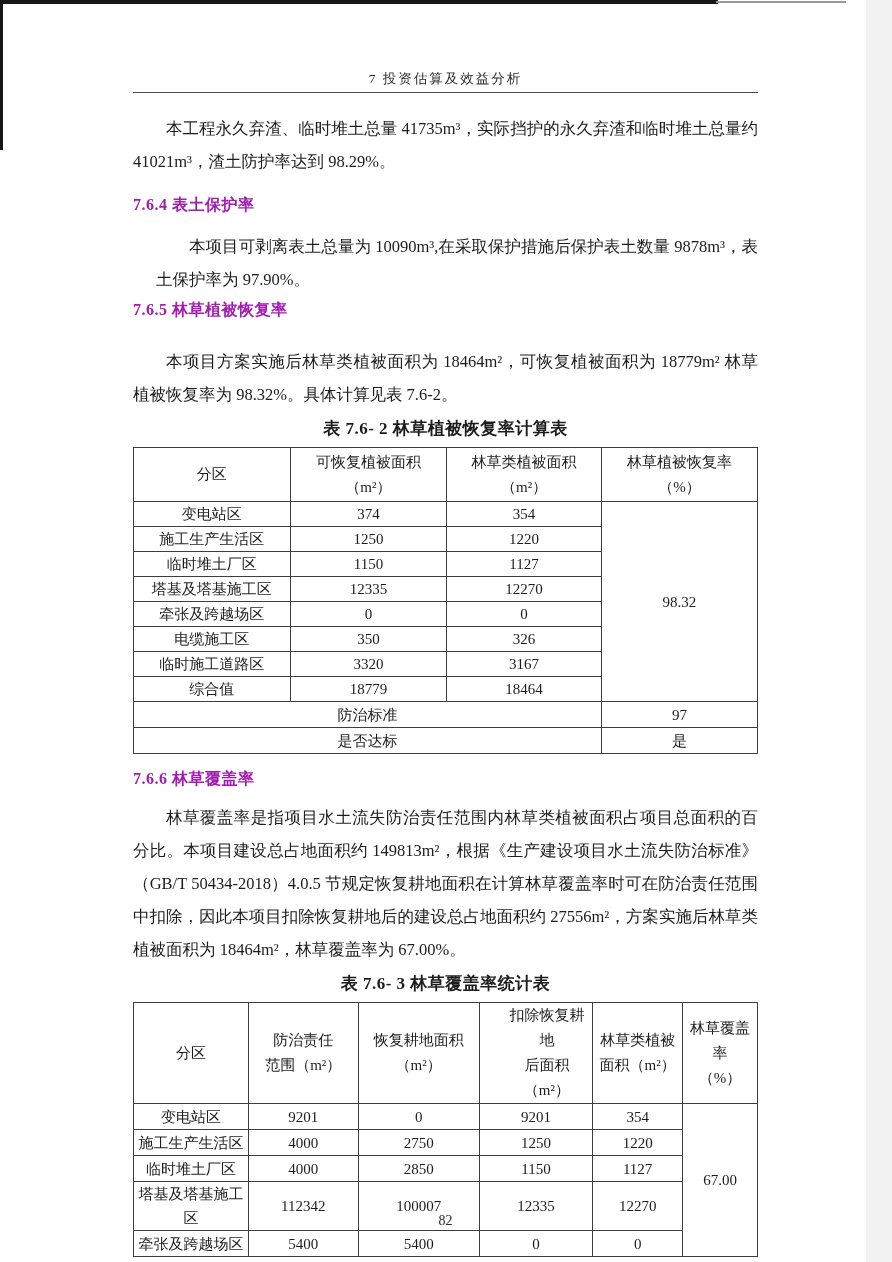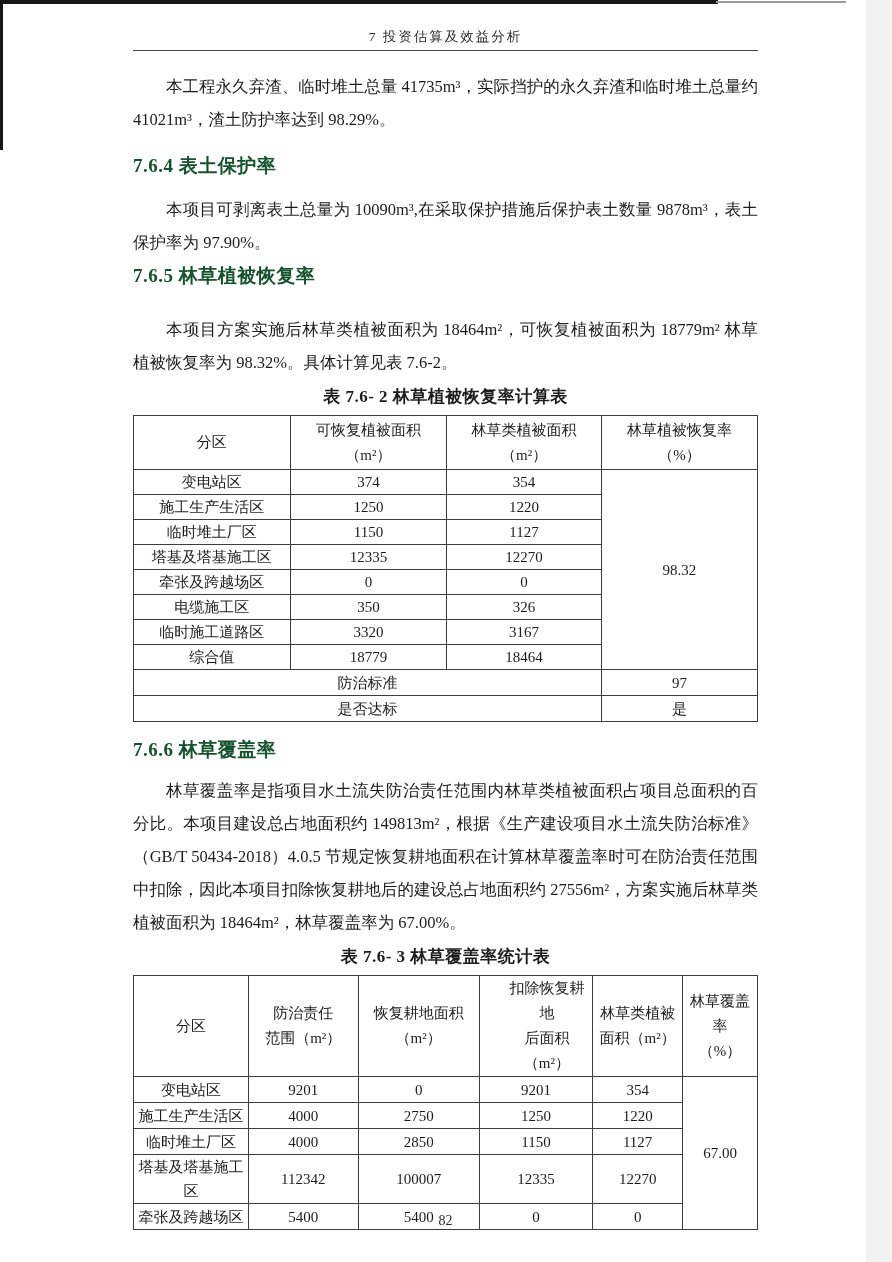--- a/index.html
+++ b/index.html
@@ -13,21 +13,21 @@
   }
   
   .scan-top    { position: absolute; left: 0; top: 0; width: 718px; height: 4px; background: #161616; }
   .scan-top2   { position: absolute; left: 716px; top: 1px; width: 130px; height: 2px; background: #9a9a9a; }
   .scan-left   { position: absolute; left: 0; top: 0; width: 3px; height: 150px; background: #161616; }
   .scan-right  { position: absolute; right: 0; top: 0; width: 26px; height: 1262px; background: #f2f2f2; }
 
   .doc-header {
     margin: 0 134px 0 133px;
     width: 625px;
-    padding-top: 28px;
+    padding-top: 70px;
     text-align: center;
   }
   .doc-header .header-title {
     font-size: 13.5px;
     letter-spacing: 2px;
     color: #2a2a2a;
     padding-bottom: 4px;
   }
   .doc-header { border-bottom: 0; }
   .header-rule { margin: 0 134px 0 133px; width: 625px; height: 0; border-bottom: 1.5px solid #4a4a4a; }
@@ -36,28 +36,28 @@
     margin: 0 134px 0 133px;
     width: 625px;
   }
   .para {
     font-size: 16.5px;
     line-height: 33px;
     text-align: justify;
     text-indent: 2em;
   }
   .p-intro { margin-top: 19px; }
-  .p-764  { margin-top: 14px; }
+  .p-764  { margin-top: 14px; margin-left: 23px; }
   .p-765  { margin-top: 24px; }
   .p-766  { margin-top: 11px; }
   .sec-heading {
-    font-size: 19px;
+    font-size: 16px;
     font-weight: bold;
     letter-spacing: 0.5px;
-    color: #14532d;
+    color: #a21caf;
   }
   .h-764 { margin-top: 17px; }
   .h-765 { margin-top: 4px; }
   .h-766 { margin-top: 15px; }
   .tbl-caption {
     margin-top: 6px;
     text-align: center;
     font-size: 17px;
     font-weight: bold;
     letter-spacing: 0.5px;

